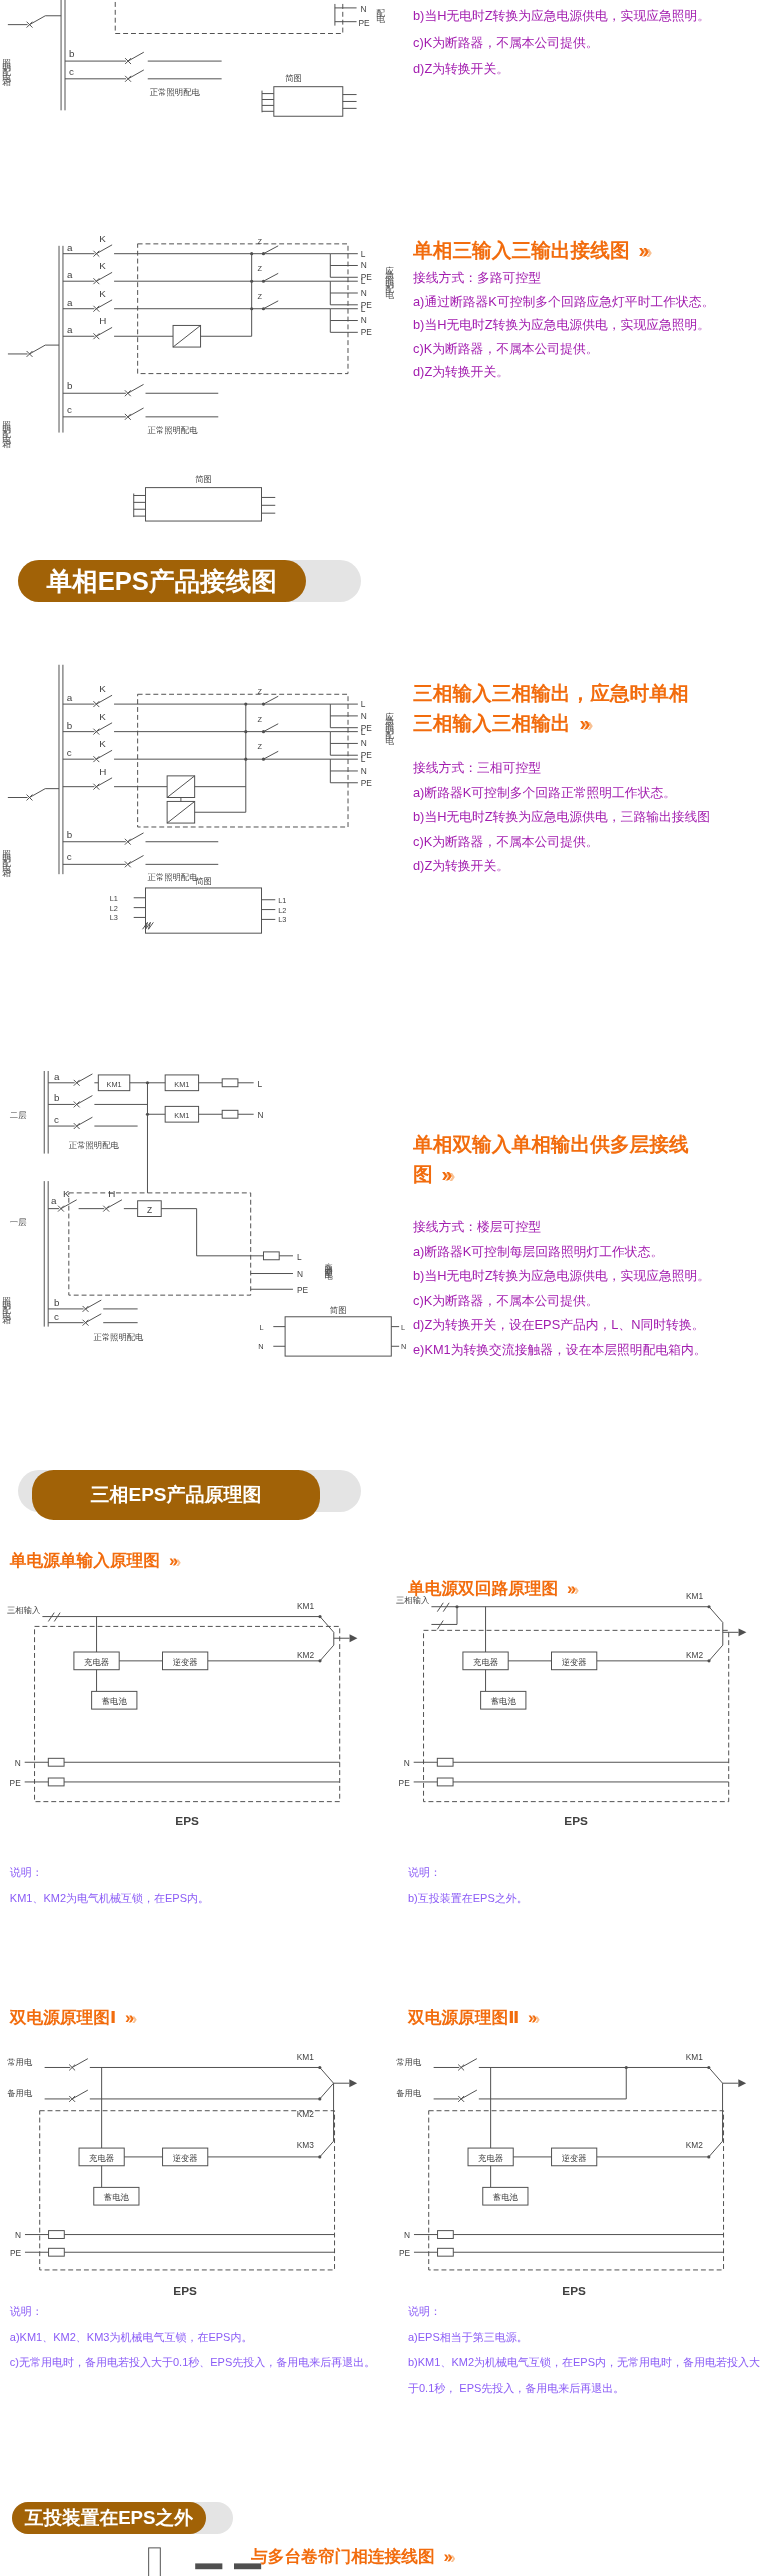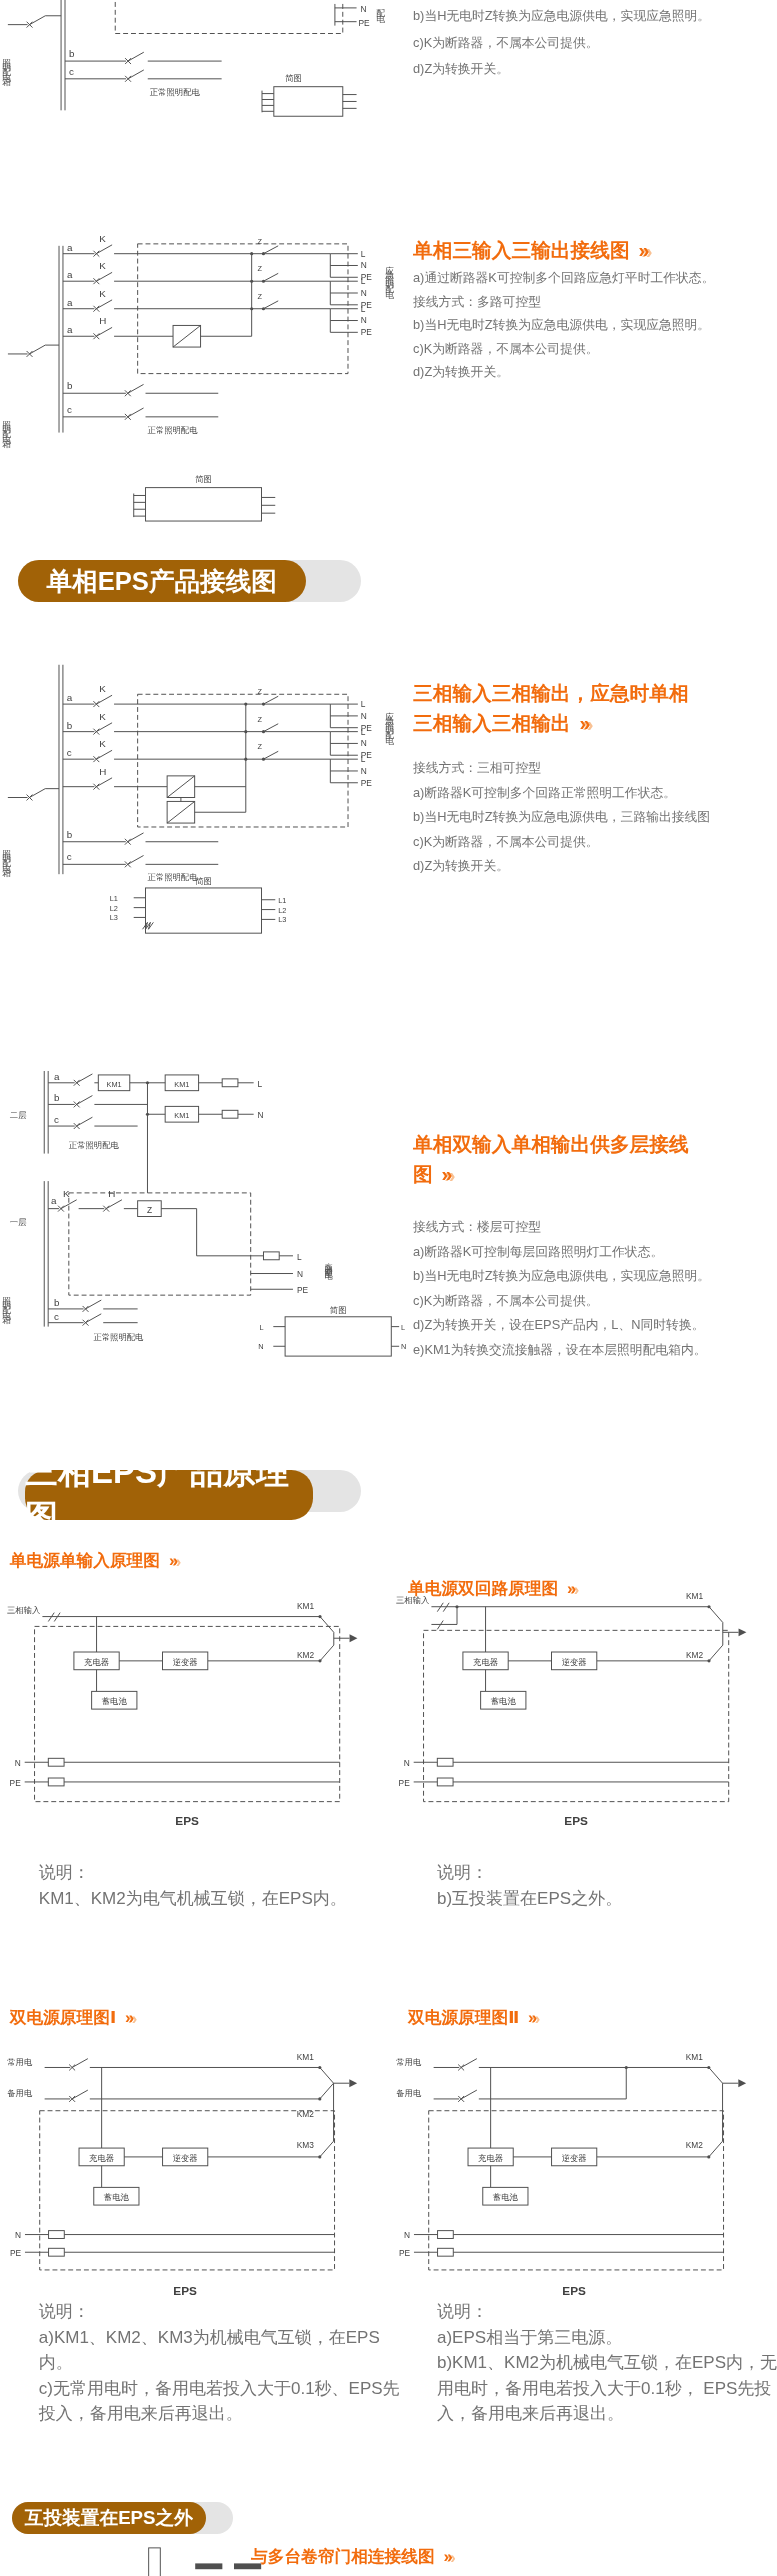--- a/index.html
+++ b/index.html
@@ -1,20 +1,20 @@
 <!DOCTYPE html>
 <html><head>
 <meta charset="utf-8">
 <style>
   html,body{margin:0;padding:0;background:#fff;}
   .page{position:relative;width:778px;height:2576px;background:#fff;overflow:hidden;
         font-family:"Liberation Sans","DejaVu Sans",sans-serif;}
   .abs{position:absolute;}
-  .note{font-size:17px;color:#737373;line-height:24.6px;white-space:normal;margin-left:29px;}
-  .nline{font-size:12.8px;color:#737373;}
+  .note{font-size:11px;color:#8b5cf6;line-height:24.6px;white-space:normal;}
+  .nline{font-size:12.8px;color:#a21caf;}
   .h1{font-size:19.7px;font-weight:bold;color:#f26c0d;line-height:29.5px;}
   .h2{font-size:16.7px;font-weight:bold;color:#f26c0d;}
   .chev{display:inline-block;margin-left:8.9px;color:#f26c0d;font-weight:bold;
         text-shadow:3px 1px 0 #f9c193;letter-spacing:-1px;}
   .banner{background:#a16207;color:#fff;font-weight:bold;border-radius:21.7px;
           display:flex;align-items:center;justify-content:center;z-index:2;}
   .tab{background:#e4e4e4;border-radius:21.7px;z-index:1;}
   .vtext{writing-mode:vertical-rl;text-orientation:upright;color:#4f4f4f;
          font-size:8.9px;letter-spacing:4.9px;line-height:9.8px;}
   svg .w{stroke:#4f4f4f;stroke-width:1;fill:none;}
@@ -73,22 +73,22 @@
     <text class="ss" x="152" y="96">正常照明配电</text>
     <text class="ss" x="298" y="82" text-anchor="middle">简图</text>
   </svg>
   <div class="vtext abs" style="left:1px;top:51px;height:77px;">照明配电箱</div>
   <div class="vtext abs" style="left:375px;top:2px;height:29.5px;">配电</div>
 
   <div class="abs h1" style="left:413px;top:236px;">
     <span>单相三输入三输出接线图</span><span class="chev">»</span>
   </div>
   <div class="abs" style="left:413px;top:266px;width:362px;line-height:23.6px;">
+    <div class="nline">接线方式：多路可控型</div>
     <div class="nline">a)通过断路器K可控制多个回路应急灯平时工作状态。</div>
-    <div class="nline">接线方式：多路可控型</div>
     <div class="nline">b)当H无电时Z转换为应急电源供电，实现应急照明。</div>
     <div class="nline">c)K为断路器，不属本公司提供。</div>
     <div class="nline">d)Z为转换开关。</div>
   </div>
 
   <svg class="abs" style="left:0;top:236px" width="408" height="287" viewBox="0 0 415 292">
     <g>
       <path class="w" d="M60,10 V200 M64,10 V200"></path>
       <path class="w" d="M8,120 H28"></path>
         <use href="#sw" x="30" y="120"></use>
@@ -338,21 +338,21 @@
     <text class="ss" x="344" y="254" text-anchor="middle">简图</text>
     <text class="sm" x="268" y="271" text-anchor="end">L</text>
     <text class="sm" x="268" y="291" text-anchor="end">N</text>
     <text class="sm" x="408" y="271">L</text>
     <text class="sm" x="408" y="291">N</text>
   </svg>
   <div class="vtext abs" style="left:323px;top:1256px;height:61px;font-size:7.9px;letter-spacing:2px;">应急照明配电</div>
   <div class="vtext abs" style="left:1px;top:1289px;height:71px;">照明配电箱</div>
 
   <div class="abs tab" style="left:17.7px;top:1470px;width:343px;height:42px;"></div>
-  <div class="abs banner" style="left:25px;top:1470px;width:288px;height:50px;font-size:33px;">三相EPS产品原理图</div>
+  <div class="abs banner" style="left:32px;top:1470px;width:288px;height:50px;font-size:19px;">三相EPS产品原理图</div>
 
   <div class="abs h2" style="left:9.8px;top:1549px;">
     <span>单电源单输入原理图</span><span class="chev">»</span>
   </div>
   <div class="abs h2" style="left:408px;top:1577px;">
     <span>单电源双回路原理图</span><span class="chev">»</span>
   </div>
 
   <svg class="abs" style="left:4.9px;top:1575px" width="379" height="281" viewBox="0 0 385 285">
     <g>

